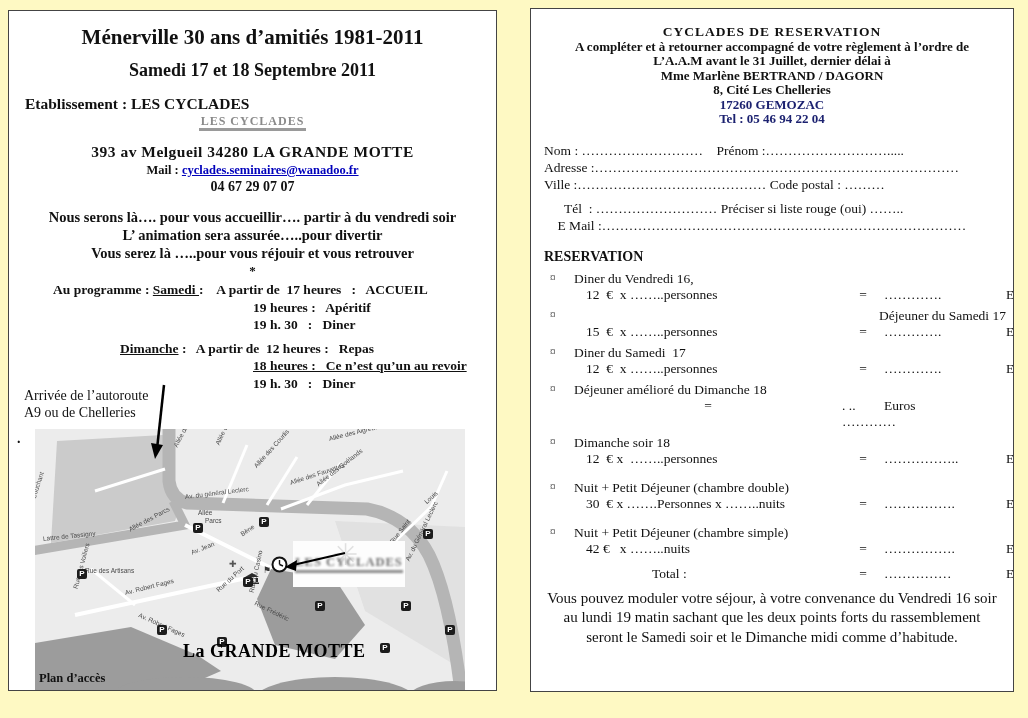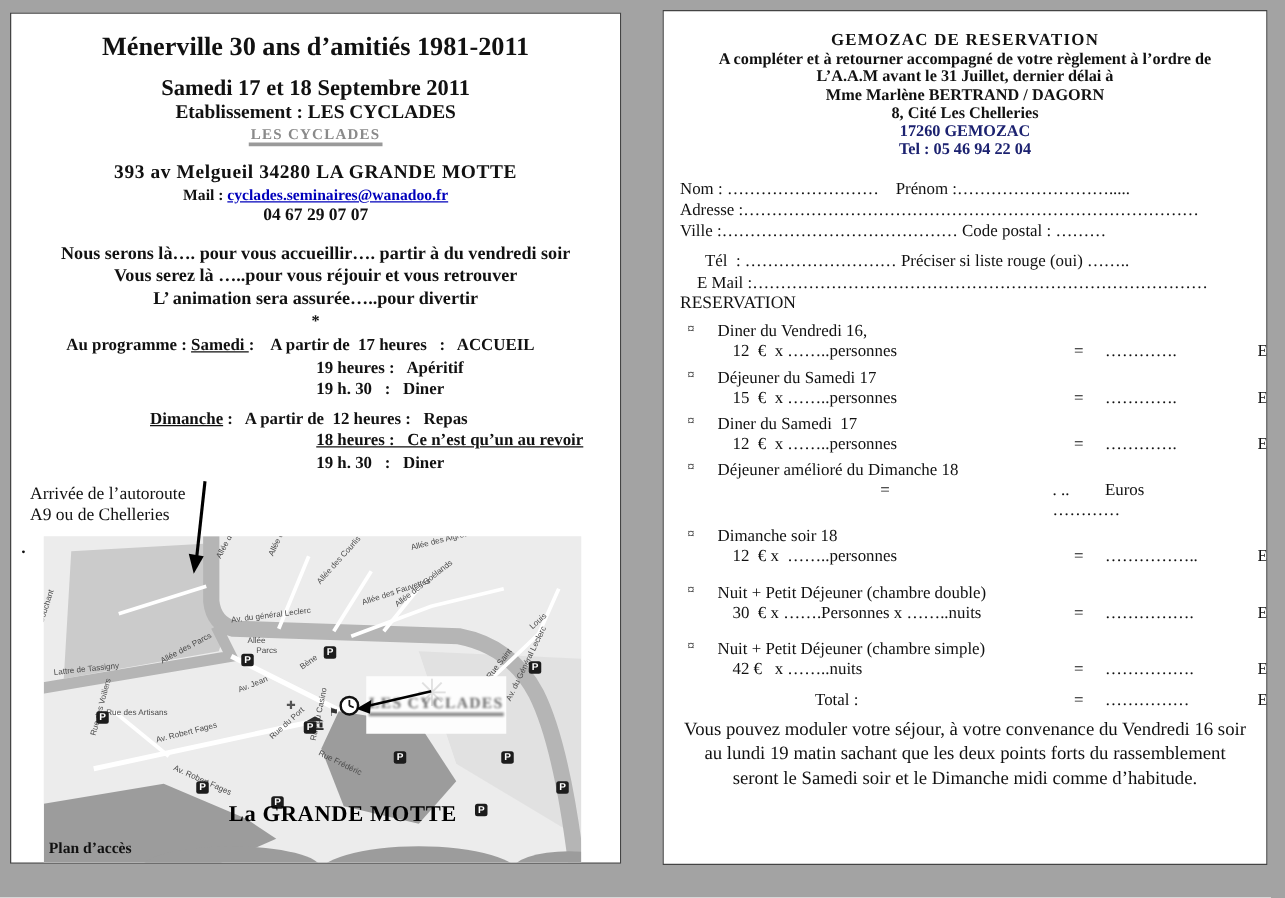--- a/index.html
+++ b/index.html
@@ -1,25 +1,25 @@
 <!DOCTYPE html>
 <html><head>
 <meta charset="utf-8">
 <style>
   html,body{margin:0;padding:0;background:#fff;}
-  .canvas{position:relative;width:1028px;height:718px;background:#a3a3a3;overflow:hidden;
+  .canvas{position:relative;width:1028px;height:718px;background:#fef9c3;overflow:hidden;
           font-family:"Liberation Serif", serif;color:#111;}
   .page{position:absolute;background:#fff;border:1px solid #444;overflow:hidden;box-sizing:border-box;}
   .page-left{left:8px;top:10px;width:489px;height:681px;padding:12px 16px 0 16px;}
   .page-right{left:530px;top:8px;width:484px;height:684px;padding:10px 13px 0 13px;}
 
   
   .lp-title{font-size:21px;font-weight:bold;text-align:center;margin-top:2px;}
   .lp-sub{font-size:18px;font-weight:bold;text-align:center;margin-top:10px;}
-  .lp-etab{font-size:15.5px;font-weight:bold;text-align:center;}
+  .lp-etab{font-size:15.5px;font-weight:bold;margin-top:14px;}
   .lp-logo{font-size:12px;font-weight:bold;text-align:center;color:#8a8a8a;
            filter:blur(0.6px);letter-spacing:1px;margin-top:1px;}
   .lp-logo span{border-bottom:3px solid #9a9a9a;padding:0 2px;}
   .lp-addr{font-size:15.5px;font-weight:bold;text-align:center;margin-top:14px;letter-spacing:0.5px;}
   .lp-mail{font-size:12.5px;font-weight:bold;text-align:center;margin-top:2px;}
   .lp-mail a{color:#0000bb;text-decoration:underline;}
   .lp-phone{font-size:14px;font-weight:bold;text-align:center;margin-top:1px;}
   .lp-intro{font-size:14.5px;font-weight:bold;text-align:center;margin-top:13px;line-height:18px;}
   .lp-star{font-size:13px;font-weight:bold;text-align:center;margin-top:3px;line-height:12px;}
   .lp-program{margin-top:4px;font-size:13.5px;font-weight:bold;line-height:17.5px;}
@@ -48,21 +48,21 @@
                      letter-spacing:1px;border-bottom:3px solid #8c8c8c;z-index:2;}
   .map-icon{position:absolute;z-index:4;}
   .map-arrow{position:absolute;left:0;top:0;width:430px;height:262px;z-index:6;pointer-events:none;}
 
   
   .rp-header{font-weight:bold;text-align:center;font-size:13px;line-height:14.5px;margin-top:6px;}
   .rp-header .h0{font-size:13.5px;letter-spacing:1px;}
   .navy{color:#1c2270;}
   .rp-form{margin-top:15px;font-size:13.5px;line-height:17px;white-space:pre;}
   .rp-form .fgap{height:7px;}
-  .rp-resv{font-weight:normal;font-size:14px;margin-top:1px;}
+  .rp-resv{font-weight:bold;font-size:14px;margin-top:15px;}
   .rp-items{margin-top:6px;font-size:13.5px;}
   .item{margin-bottom:5px;}
   .item.big-gap{margin-top:13px;}
   .irow{display:grid;grid-template-columns:30px 268px 42px 122px auto;}
   .irow .bullet{padding-left:6px;font-size:11px;}
   .irow .lbl{white-space:pre;}
   .irow .qty{padding-left:12px;white-space:pre;}
   .irow .eq{text-align:center;}
   .total-row{margin-top:9px;}
   .total-row .lbl{padding-left:78px;}
@@ -77,22 +77,22 @@
   <div class="page page-left">
     <div class="lp-title">Ménerville 30 ans d’amitiés 1981-2011</div>
     <div class="lp-sub">Samedi  17 et 18 Septembre  2011</div>
     <div class="lp-etab">Etablissement : LES CYCLADES</div>
     <div class="lp-logo"><span>LES CYCLADES</span></div>
     <div class="lp-addr">393  av  Melgueil  34280   LA GRANDE  MOTTE</div>
     <div class="lp-mail"><span>Mail : </span><a href="#">cyclades.seminaires@wanadoo.fr</a></div>
     <div class="lp-phone">04 67 29 07 07</div>
     <div class="lp-intro">
         <div>Nous serons là…. pour vous accueillir….  partir à du vendredi soir</div>
+        <div>L’ animation sera assurée…..pour divertir</div>
         <div>Vous serez là …..pour vous réjouir et vous retrouver</div>
-        <div>L’ animation sera assurée…..pour divertir</div>
       </div>
     <div class="lp-star">*</div>
     <div class="lp-program">
         <div class="prow" style="padding-left: 28px;"><span>Au programme : </span><span class="u">Samedi </span><span>:    A partir de  17 heures   :   ACCUEIL</span></div>
         <div class="prow" style="padding-left: 228px;"><span>19 heures :   Apéritif</span></div>
         <div class="prow" style="padding-left: 228px;"><span>19 h. 30   :   Diner</span></div>
         <div class="gap"></div>
         <div class="prow" style="padding-left: 95px;"><span class="u">Dimanche</span><span> :   A partir de  12 heures :   Repas</span></div>
         <div class="prow" style="padding-left: 228px; text-decoration: underline;"><span>18 heures :   Ce n’est qu’un au revoir</span></div>
         <div class="prow" style="padding-left: 228px;"><span>19 h. 30   :   Diner</span></div>
@@ -199,21 +199,21 @@
       </div>
 
     <svg class="arr-svg">
       <line x1="155" y1="374" x2="148" y2="438" stroke="#000" stroke-width="2.5"></line>
       <polygon points="146,448 142,432 154,434" fill="#000"></polygon>
     </svg>
   </div>
 
   <div class="page page-right">
     <div class="rp-header">
-        <div class="h0 ">GEMOZAC   DE   RESERVATION</div>
+        <div class="h0 ">CYCLADES   DE   RESERVATION</div>
         <div>A compléter et à retourner accompagné de votre règlement à l’ordre de</div>
         <div>L’A.A.M   avant le  31 Juillet, dernier délai à</div>
         <div>Mme Marlène BERTRAND / DAGORN</div>
         <div>8, Cité Les Chelleries</div>
         <div class="navy">17260   GEMOZAC</div>
         <div class="navy">Tel :  05 46  94 22 04</div>
       </div>
     <div class="rp-form"><div>Nom : ………………………    Prénom :……………………….....</div><div>Adresse :………………………………………………………………………</div><div>Ville :…………………………………… Code postal : ………</div><div class="fgap"></div><div>      Tél  : ……………………… Préciser si liste rouge (oui) ……..</div><div>    E Mail :………………………………………………………………………</div></div>
     <div class="rp-resv">RESERVATION</div>
     <div class="rp-items">
@@ -226,21 +226,21 @@
             <span></span>
             <span class="qty">12  €  x ……..personnes</span>
             <span class="eq">=</span>
             <span class="dots">………….</span>
             <span class="unit">Euros</span>
           </div>
         </div>
         <div class="item">
           <div class="irow">
             <span class="bullet">¤</span>
-            <span class="lbl" style="grid-column: 2 / span 4;">Déjeuner du Samedi 17</span>
+            <span class="lbl" style="grid-column: 2 / span 4; text-align: right;">Déjeuner du Samedi 17</span>
           </div>
           <div class="irow">
             <span></span>
             <span class="qty">15  €  x ……..personnes</span>
             <span class="eq">=</span>
             <span class="dots">………….</span>
             <span class="unit">Euros</span>
           </div>
         </div>
         <div class="item">

